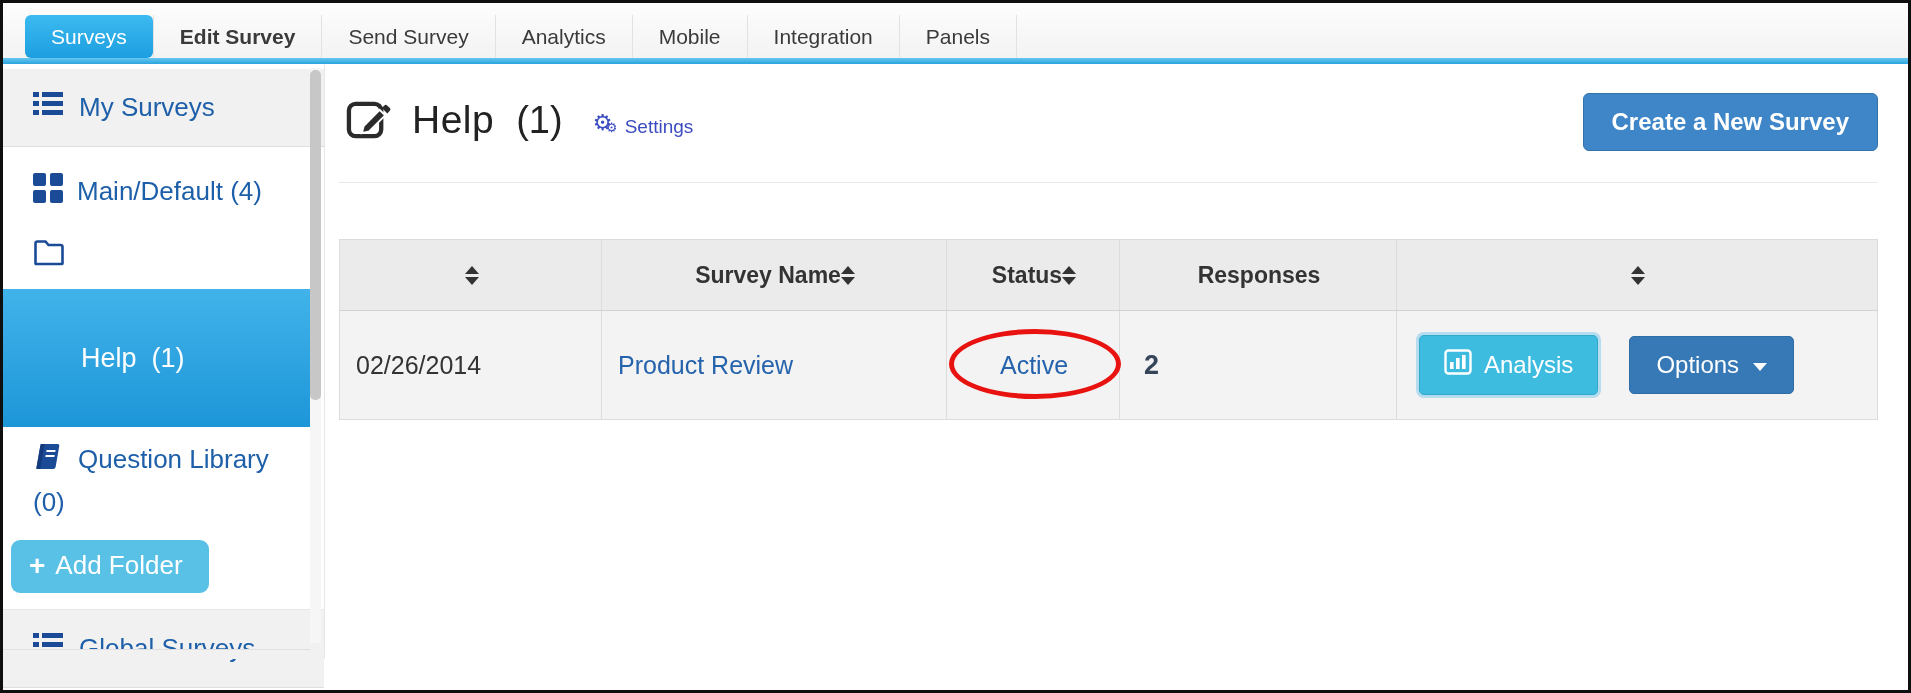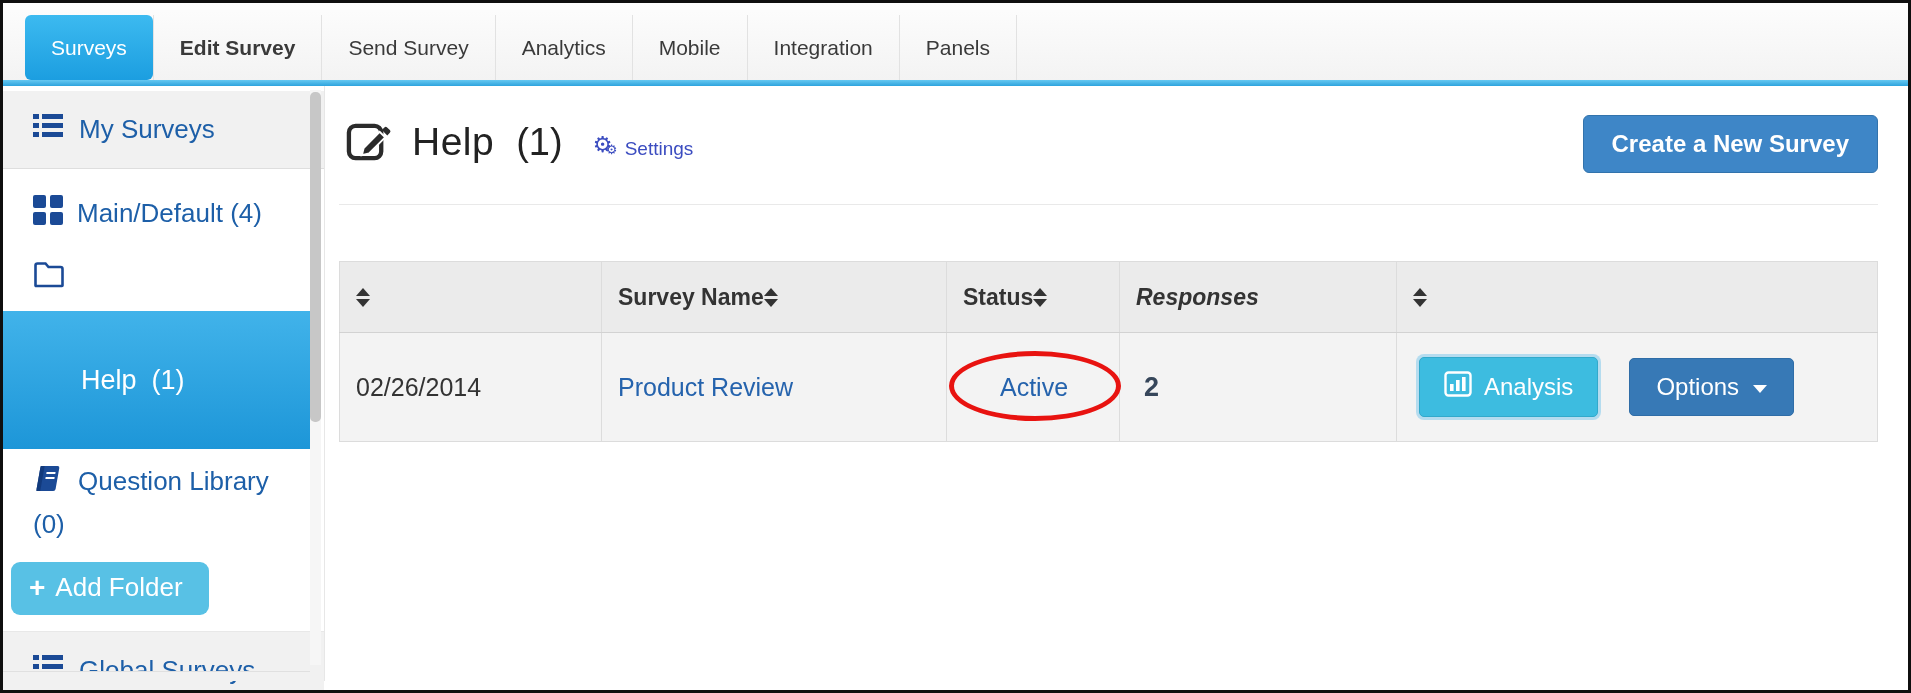--- a/index.html
+++ b/index.html
@@ -1,21 +1,21 @@
 <!DOCTYPE html>
 <html><head>
 <meta charset="utf-8">
 <style>
   * { margin:0; padding:0; box-sizing:border-box; }
   html,body { background:#fff; font-family:"Liberation Sans", sans-serif; }
 
   .frame { position:relative; width:1911px; height:693px; border:3px solid #0f0f0f; background:#fff; overflow:hidden; }
 
   
-  .topbar { display:flex; align-items:stretch; height:77px; padding:12px 0 0 22px;
+  .topbar { display:flex; align-items:stretch; height:55px; padding:12px 0 0 22px;
             background:linear-gradient(180deg,#fdfdfd,#f3f3f3); }
   .tab { display:flex; align-items:center; padding:0 26px; font-size:21px; color:#3a3a3a;
          border-right:1px solid #e2e2e2; cursor:pointer; }
   .tab:nth-child(2){ border-left:1px solid #e2e2e2;font-weight:bold; }
   .tab.active { background:linear-gradient(180deg,#3cbaf0,#1c9ee0); color:#fff;
                 border-radius:6px; border-right:none; font-size:21px; }
   .blueline { height:6px; background:linear-gradient(180deg,#66c8f1,#2da3dd); }
 
   
   .body { display:flex; height:595px; }
@@ -64,23 +64,23 @@
 
   
   table.surveys { border-collapse:collapse; margin-top:56px; width:1538px; table-layout:fixed; }
   .surveys th { background:#ebebeb; border:1px solid #dcdcdc; border-bottom:1px solid #d2d2d2;
                 height:71px; font-size:23px; color:#333; text-align:left; padding:0 14px 0 16px; }
   .surveys td { background:#f3f3f3; border:1px solid #dcdcdc; height:109px;
                 font-size:25px; padding:0 14px 0 16px; }
   .col-date  { width:262px; }
   .col-name  { width:345px; }
   .col-status{ width:173px; }
-  .col-resp  { width:277px;font-style:italic; }
+  .col-resp  { width:277px; }
   .col-act   { width:481px; }
-  .th-flex { display:flex; align-items:center; justify-content:flex-start; }
+  .th-flex { display:flex; align-items:center; justify-content:center; }
   .sort { display:inline-flex; flex-direction:column; gap:3px; }
   .sort i { display:block; width:0; height:0; border-left:7px solid transparent; border-right:7px solid transparent; }
   .sort .up { border-bottom:8px solid #333; }
   .sort .dn { border-top:8px solid #333; }
 
   .cell-date { color:#333; }
   .link { color:#2563ad; cursor:pointer; }
   .cell-status { position:relative; text-align:center; overflow:visible; }
   .red-ellipse { position:absolute; left:2px; top:18px; width:172px; height:70px;
                  border:5px solid #e81310; border-radius:50%; pointer-events:none; }

